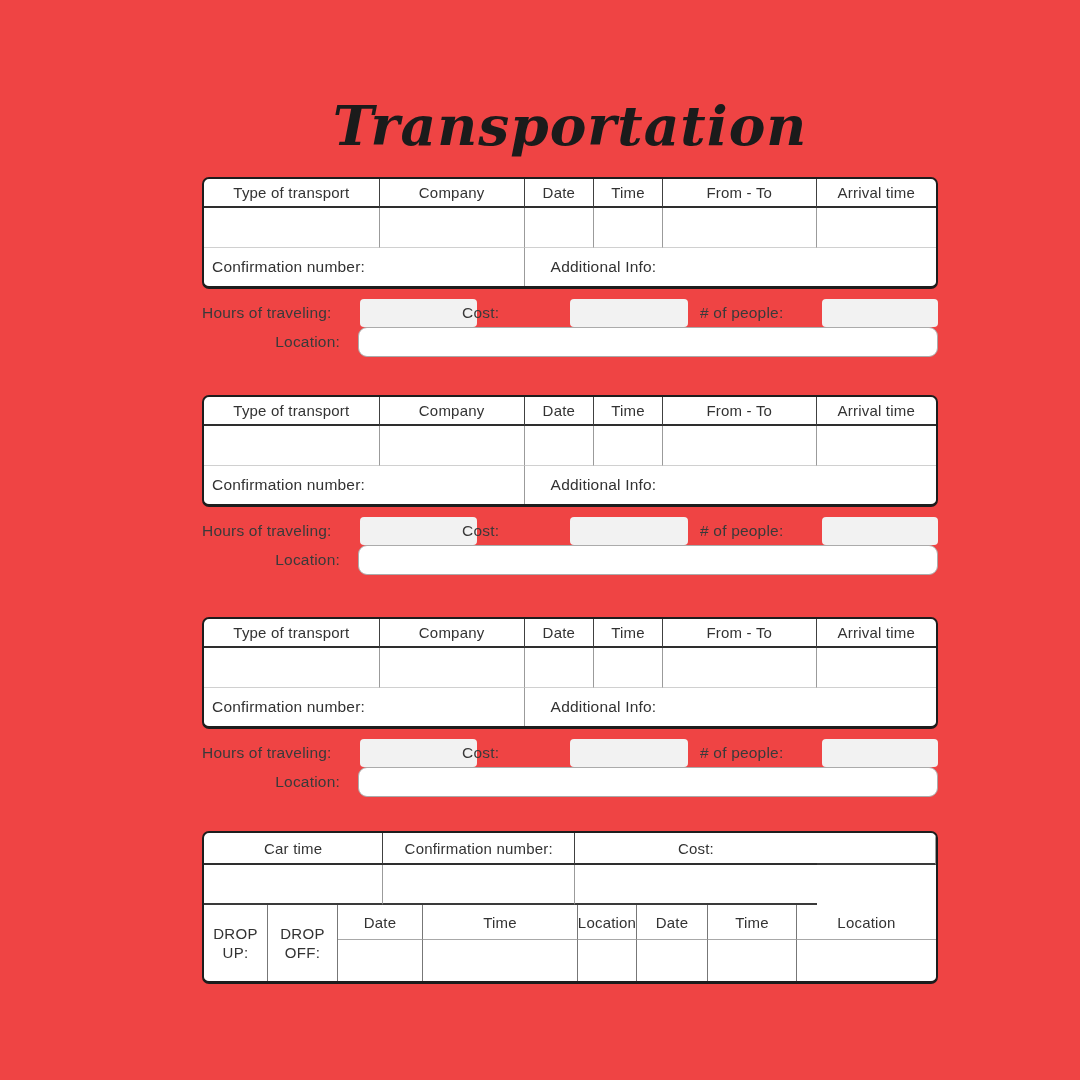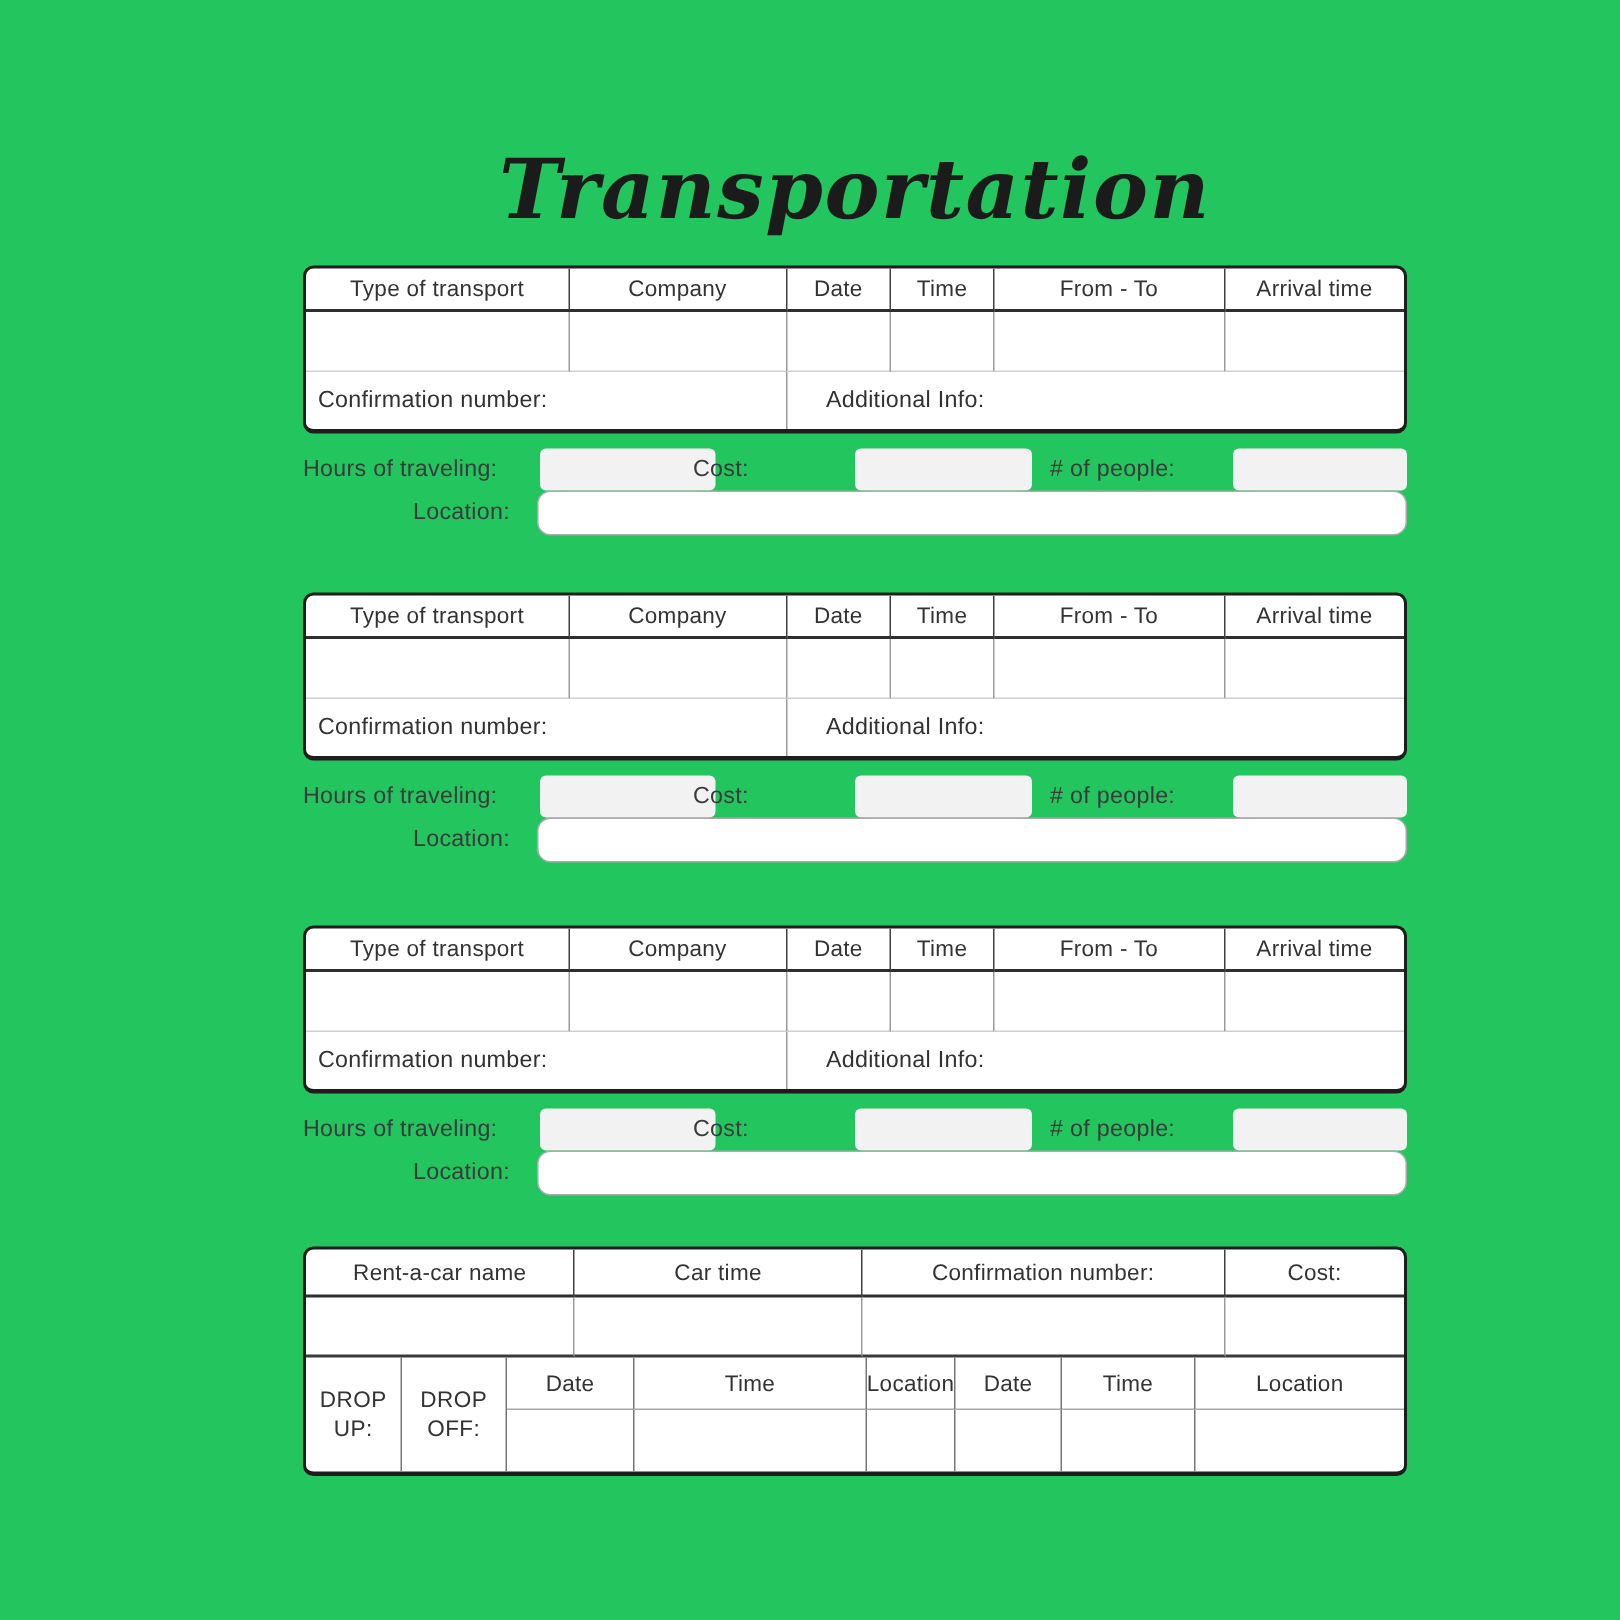--- a/index.html
+++ b/index.html
@@ -1,18 +1,18 @@
 <!DOCTYPE html>
 <html><head>
 <meta charset="utf-8">
 <style>
   * { margin:0; padding:0; box-sizing:border-box; }
   html,body { background:#ffffff; }
   .canvas {
-    position:relative; width:1080px; height:1080px; background:#22c55e;
+    position:relative; width:1080px; height:1080px; background:#ef4444;
     font-family:"Liberation Sans", sans-serif; color:#323232; overflow:hidden;
   }
   
   .title {
     position:absolute; left:202px; top:84px; width:736px; height:82px;
     display:flex; align-items:center; justify-content:center;
     font-family:"DejaVu Serif", serif; font-style:italic; font-weight:600;
     font-size:55px; color:#1b1b1b; letter-spacing:1px;
   }
   
@@ -196,21 +196,20 @@
     </div>
     <div class="loc-row">
       <span class="loc-label">Location:</span>
       <div class="loc-input"></div>
     </div>
   </div>
 
   <div class="r-block">
     <div class="r-table">
       <div class="r-top">
-        <div class="th">Rent-a-car name</div>
         <div class="th">Car time</div>
         <div class="th">Confirmation number:</div>
         <div class="th last">Cost:</div>
         <div class="rc-empty"></div>
         <div class="rc-empty"></div>
         <div class="rc-empty"></div>
         <div class="rc-empty last"></div>
       </div>
       <div class="r-bottom">
         <div class="side-label">DROP

